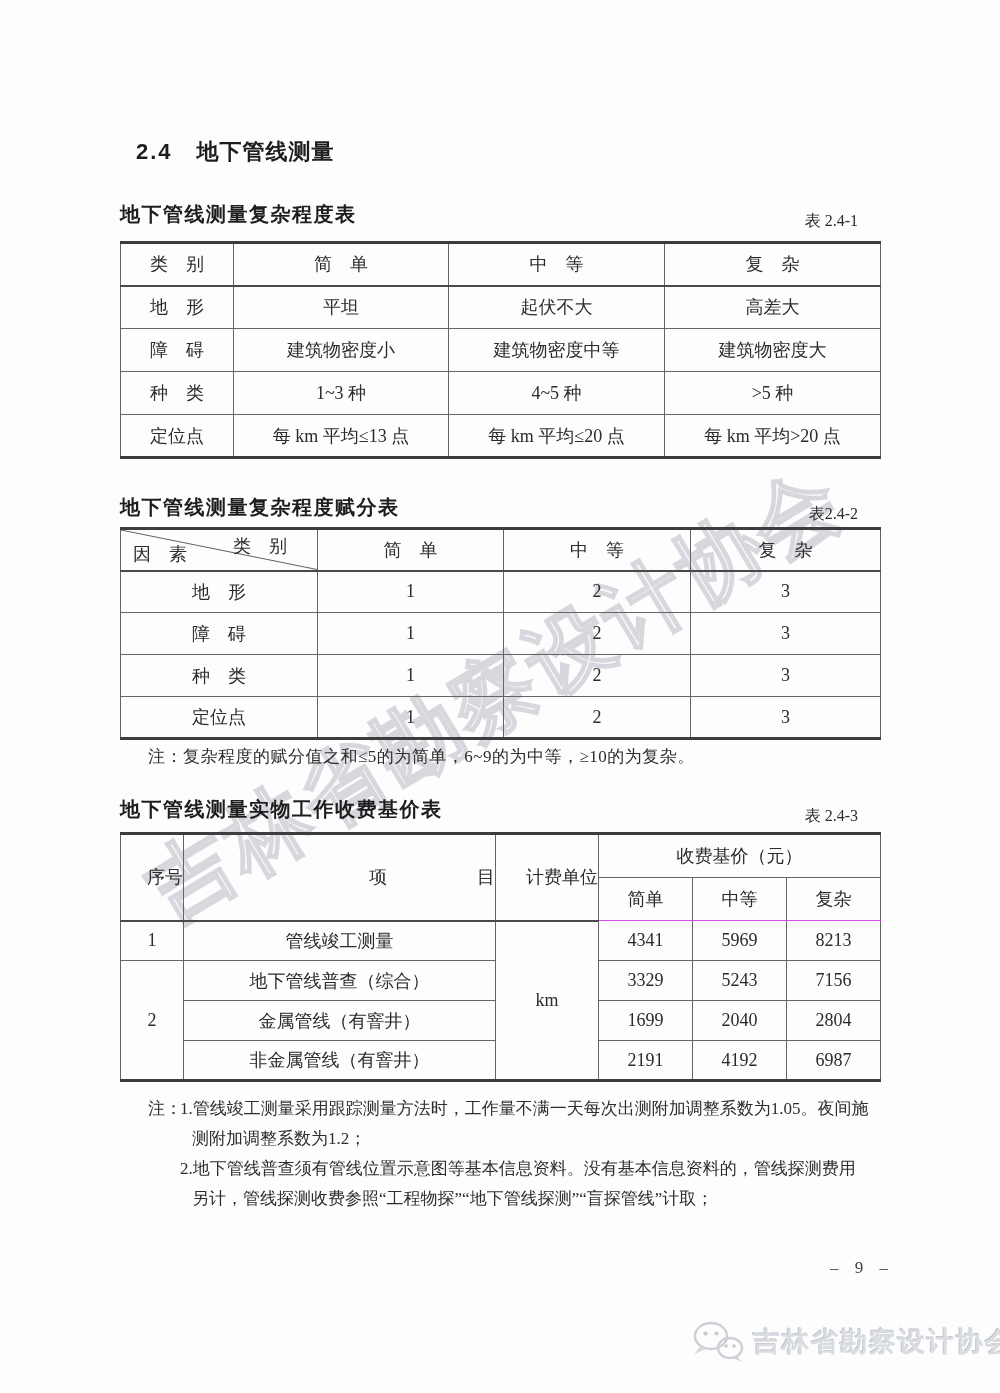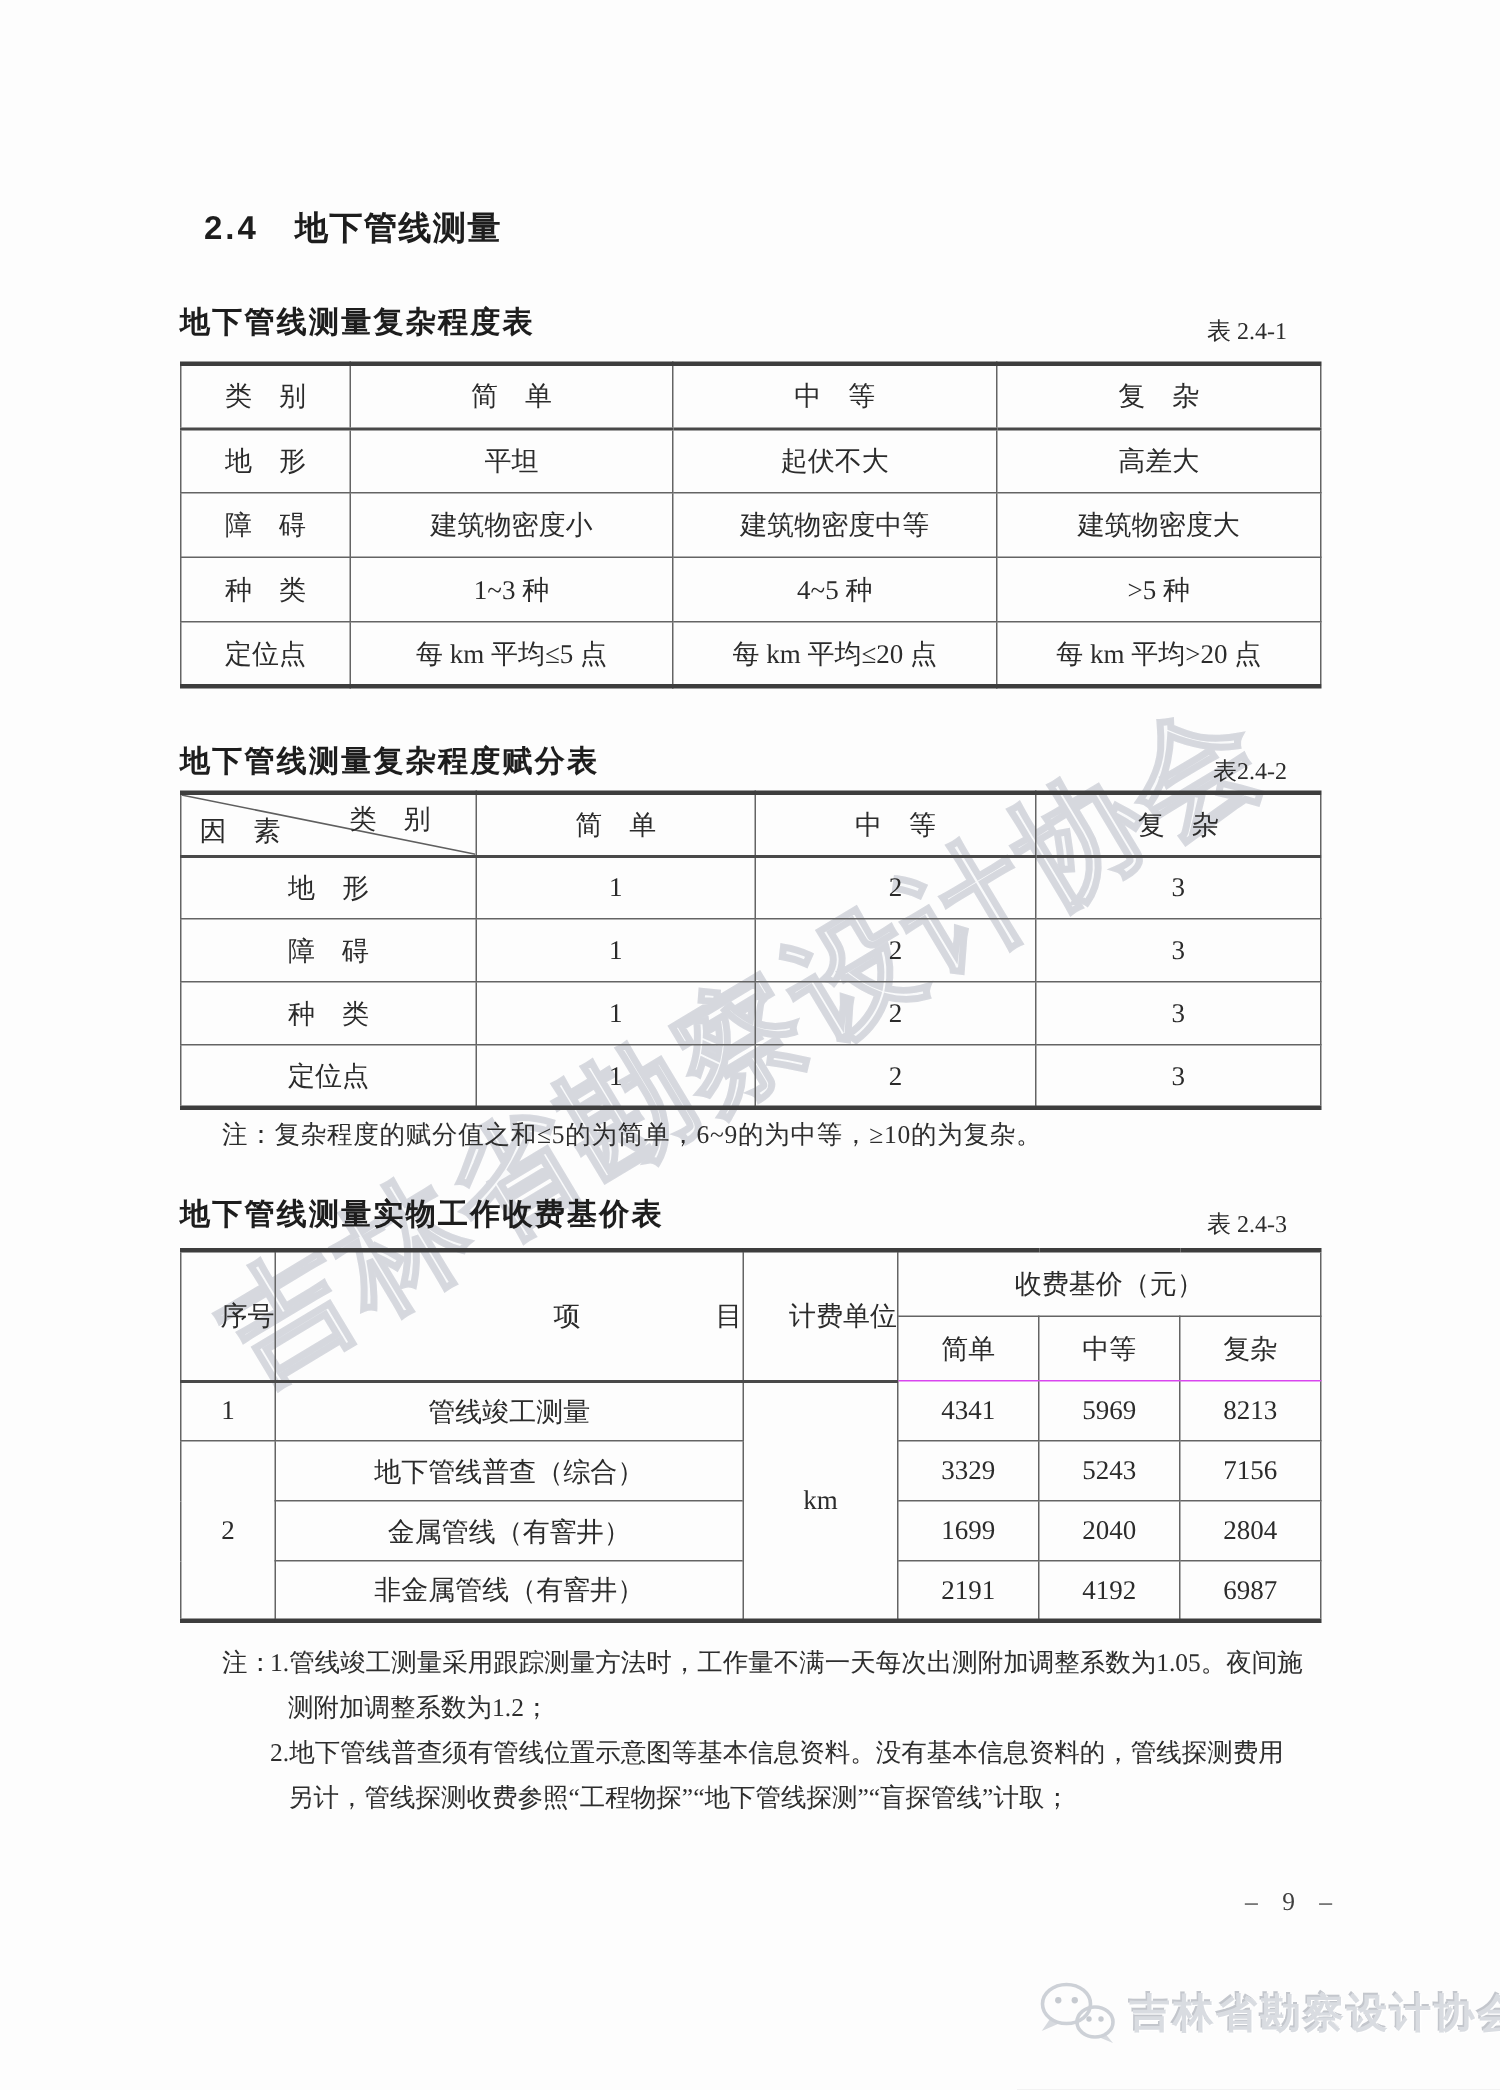--- a/index.html
+++ b/index.html
@@ -121,21 +121,21 @@
         <td>建筑物密度大</td>
       </tr>
       <tr>
         <td>种　类</td>
         <td>1~3 种</td>
         <td>4~5 种</td>
         <td>&gt;5 种</td>
       </tr>
       <tr>
         <td>定位点</td>
-        <td>每 km 平均≤5 点</td>
+        <td>每 km 平均≤13 点</td>
         <td>每 km 平均≤20 点</td>
         <td>每 km 平均&gt;20 点</td>
       </tr>
     </tbody>
       </table>
 
     <div class="tbl-caption t2-cap">
       <span class="tbl-title">地下管线测量复杂程度赋分表</span>
       <span class="tbl-label">表2.4-2</span>
     </div>

